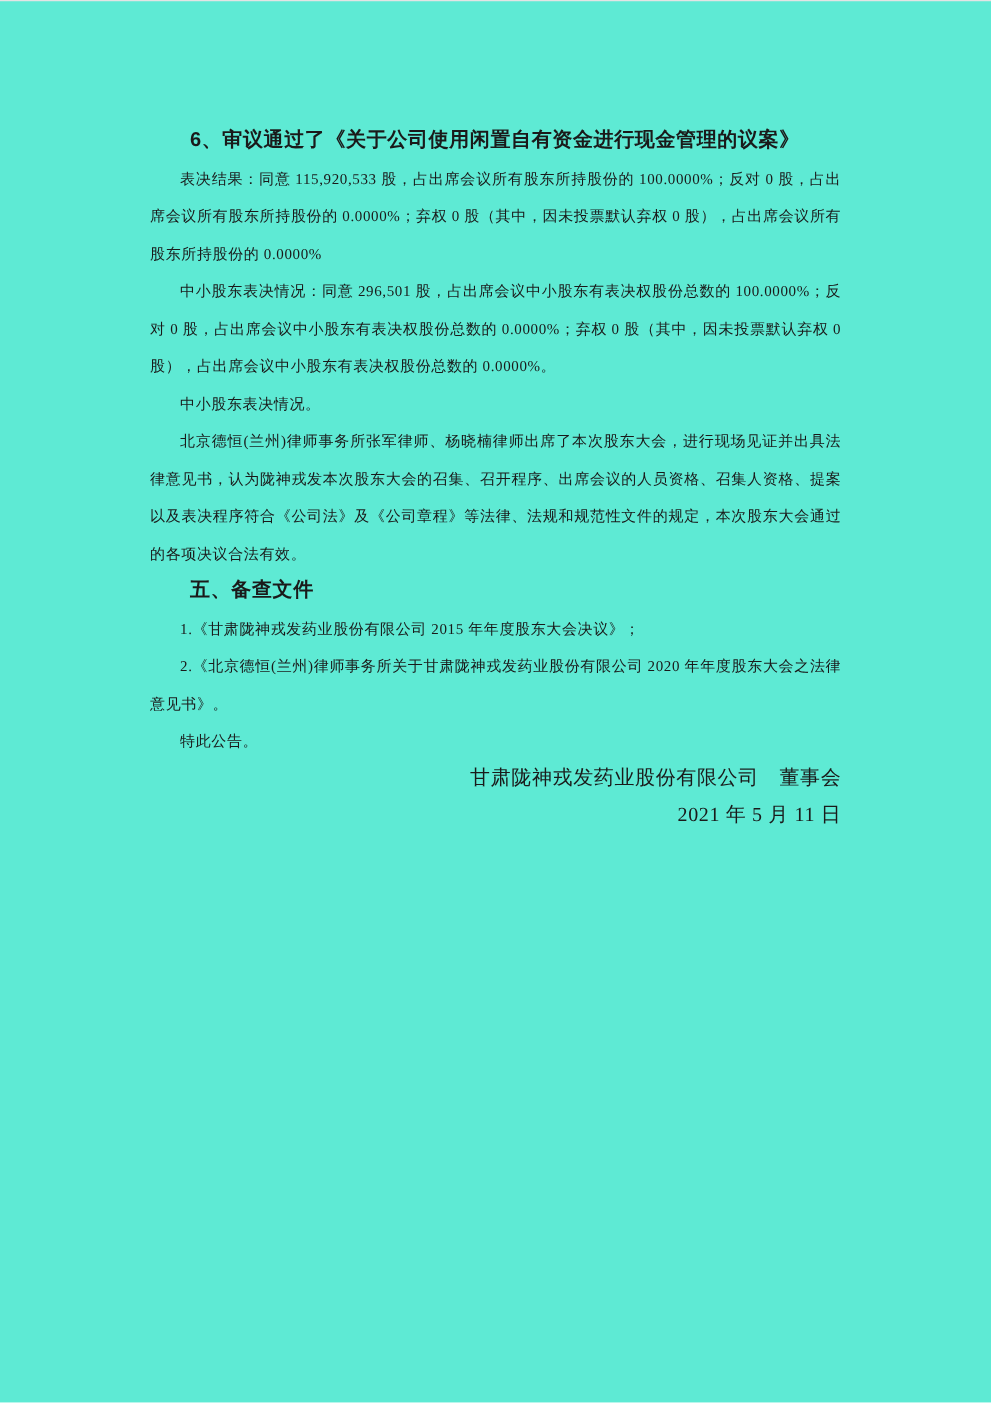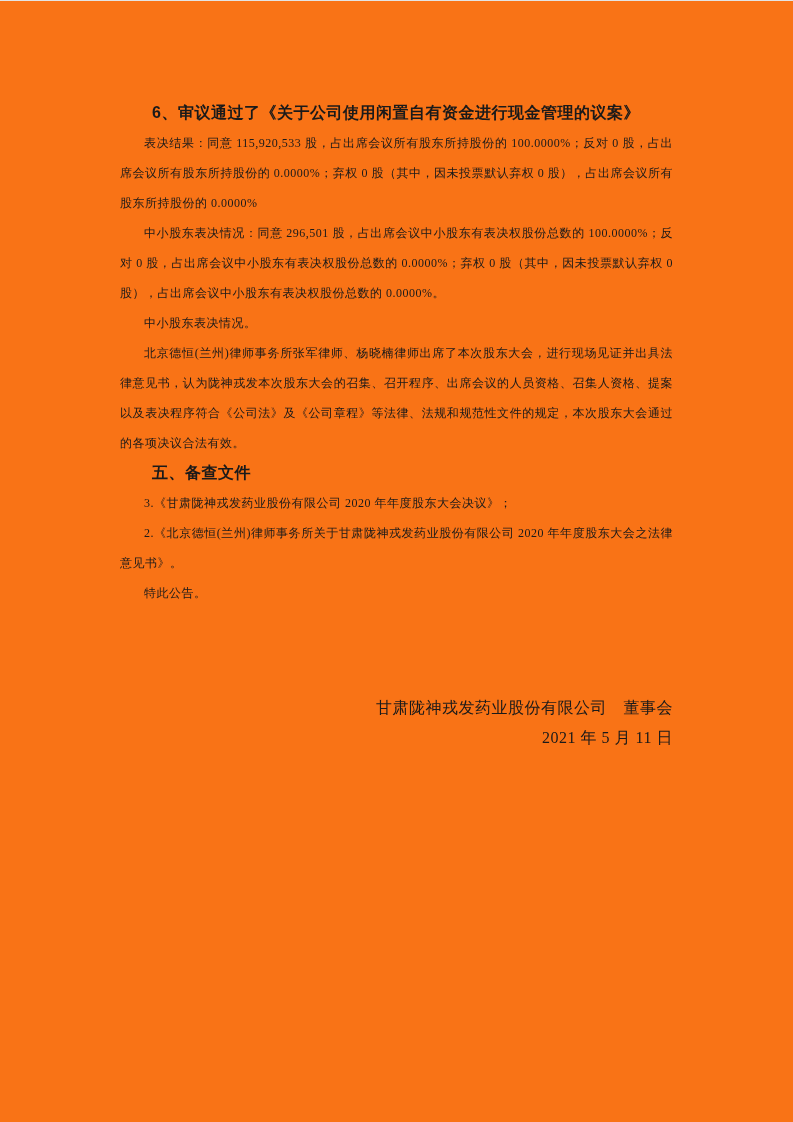--- a/index.html
+++ b/index.html
@@ -6,21 +6,21 @@
     margin: 0;
     padding: 0;
     background: #ffffff;
   }
   .page {
     position: relative;
     box-sizing: border-box;
     width: 793px;
     height: 1122px;
     margin: 0 auto;
-    background: #f97316;
+    background: #5eead4;
     border-top: 1px solid #e4e4e4;
     padding: 97px 120px 0 120px;
     color: #1a1a1a;
     overflow: hidden;
   }
   .doc-heading {
     margin: 0;
     font-family: "Liberation Sans", "DejaVu Sans", sans-serif;
     font-weight: 700;
     font-size: 16px;
@@ -33,21 +33,20 @@
     margin: 0;
     font-family: "Liberation Serif", "DejaVu Serif", serif;
     font-size: 12px;
     line-height: 30px;
     text-indent: 2em;
     text-align: justify;
     text-justify: inter-character;
     letter-spacing: 0.5px;
   }
   .signature {
-    margin-top: 85px;
     text-align: right;
     font-family: "Liberation Serif", "DejaVu Serif", serif;
     font-size: 16px;
     line-height: 30px;
     letter-spacing: 0.5px;
   }
   .sig-line {
     margin: 0;
   }
 </style>
@@ -62,21 +61,21 @@
 
   <p class="doc-para">中小股东表决情况：同意 296,501 股，占出席会议中小股东有表决权股份总数的 100.0000%；反对 0 股，占出席会议中小股东有表决权股份总数的 0.0000%；弃权 0 股（其中，因未投票默认弃权 0 股），占出席会议中小股东有表决权股份总数的 0.0000%。</p>
 
   <p class="doc-para">中小股东表决情况。</p>
 
 
   <p class="doc-para">北京德恒(兰州)律师事务所张军律师、杨晓楠律师出席了本次股东大会，进行现场见证并出具法律意见书，认为陇神戎发本次股东大会的召集、召开程序、出席会议的人员资格、召集人资格、提案以及表决程序符合《公司法》及《公司章程》等法律、法规和规范性文件的规定，本次股东大会通过的各项决议合法有效。</p>
 
   <div class="doc-heading">五、备查文件</div>
 
-  <p class="doc-para">3.《甘肃陇神戎发药业股份有限公司 2020 年年度股东大会决议》；</p>
+  <p class="doc-para">1.《甘肃陇神戎发药业股份有限公司 2015 年年度股东大会决议》；</p>
 
   <p class="doc-para">2.《北京德恒(兰州)律师事务所关于甘肃陇神戎发药业股份有限公司 2020 年年度股东大会之法律意见书》。</p>
 
   <p class="doc-para">特此公告。</p>
 
   <div class="signature">
     <div class="sig-line">甘肃陇神戎发药业股份有限公司　董事会</div>
     <div class="sig-line">2021 年 5 月 11 日</div>
   </div>
 

